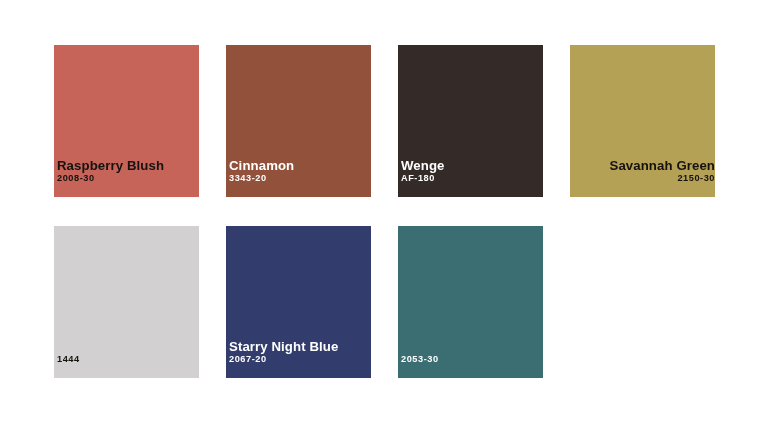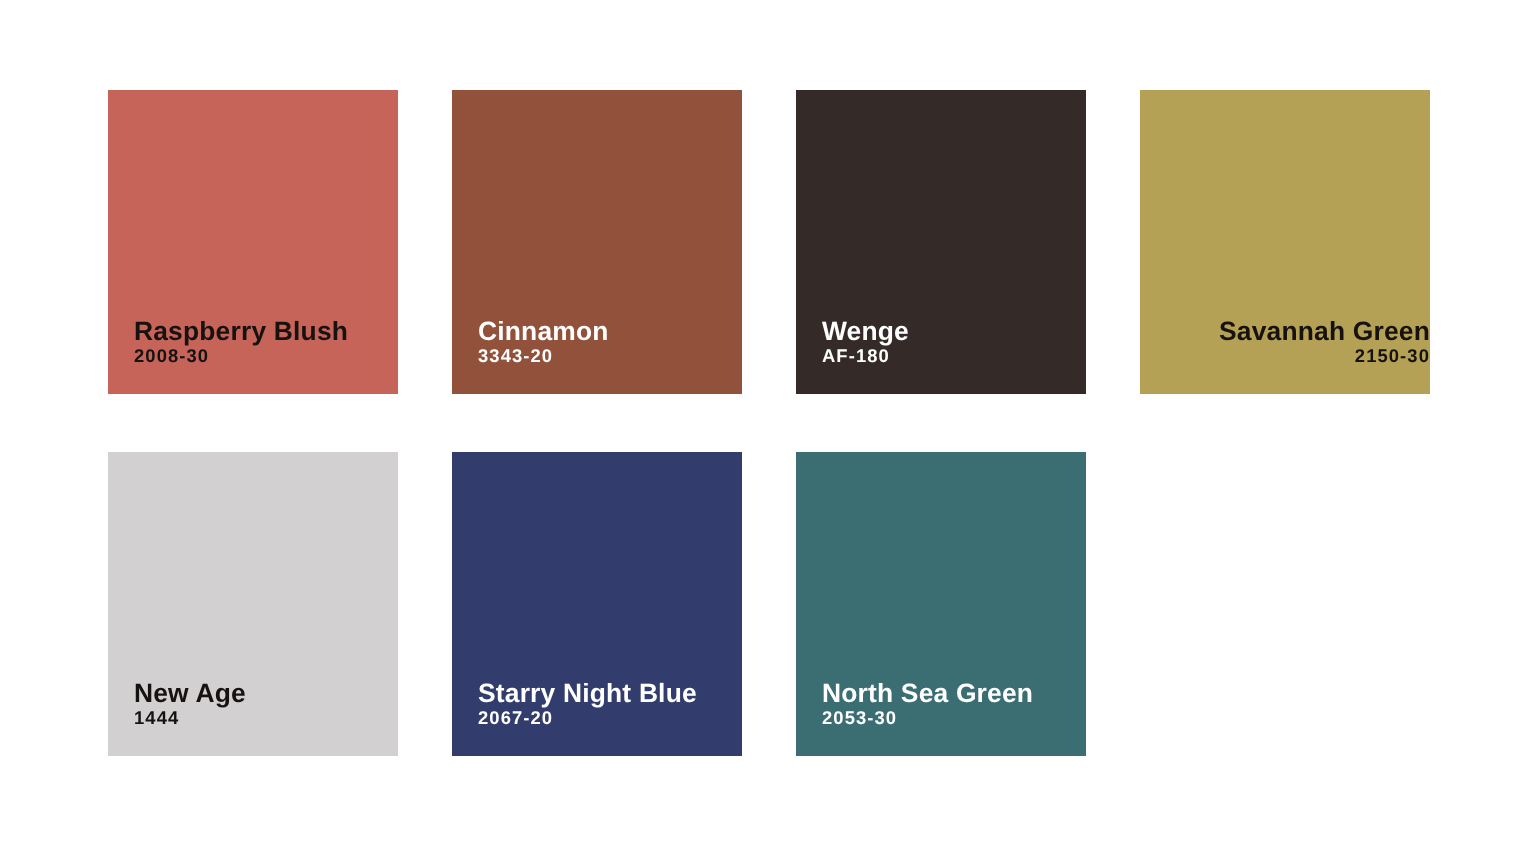--- a/index.html
+++ b/index.html
@@ -34,21 +34,21 @@
   }
   .swatch {
     position: relative;
     box-sizing: border-box;
     overflow: hidden;
     display: flex;
     flex-direction: column;
     justify-content: flex-end;
   }
   .swatch-label {
-    padding: 0 0 14px 13px;
+    padding: 0 0 14px 3px;
     line-height: 1;
   }
   .swatch-name {
     display: block;
     font-size: 13.2px;
     font-weight: bold;
     letter-spacing: 0.1px;
     line-height: 1.15;
     white-space: nowrap;
   }
@@ -100,33 +100,31 @@
 
     <div class="swatch text-dark" style="background-color: rgb(181, 161, 85); text-align: right;">
       <div class="swatch-label">
         <span class="swatch-name">Savannah Green</span>
         <span class="swatch-code">2150-30</span>
       </div>
     </div>
 
     <div class="swatch text-dark" style="background-color: rgb(210, 208, 209);">
       <div class="swatch-label">
-        <span class="swatch-name">New Age</span>
         <span class="swatch-code">1444</span>
       </div>
     </div>
 
     <div class="swatch text-light" style="background-color: rgb(51, 61, 109);">
       <div class="swatch-label">
         <span class="swatch-name">Starry Night Blue</span>
         <span class="swatch-code">2067-20</span>
       </div>
     </div>
 
     <div class="swatch text-light" style="background-color: rgb(58, 110, 115);">
       <div class="swatch-label">
-        <span class="swatch-name">North Sea Green</span>
         <span class="swatch-code">2053-30</span>
       </div>
     </div>
 
   </div>
 </div>
 
 </body></html>

